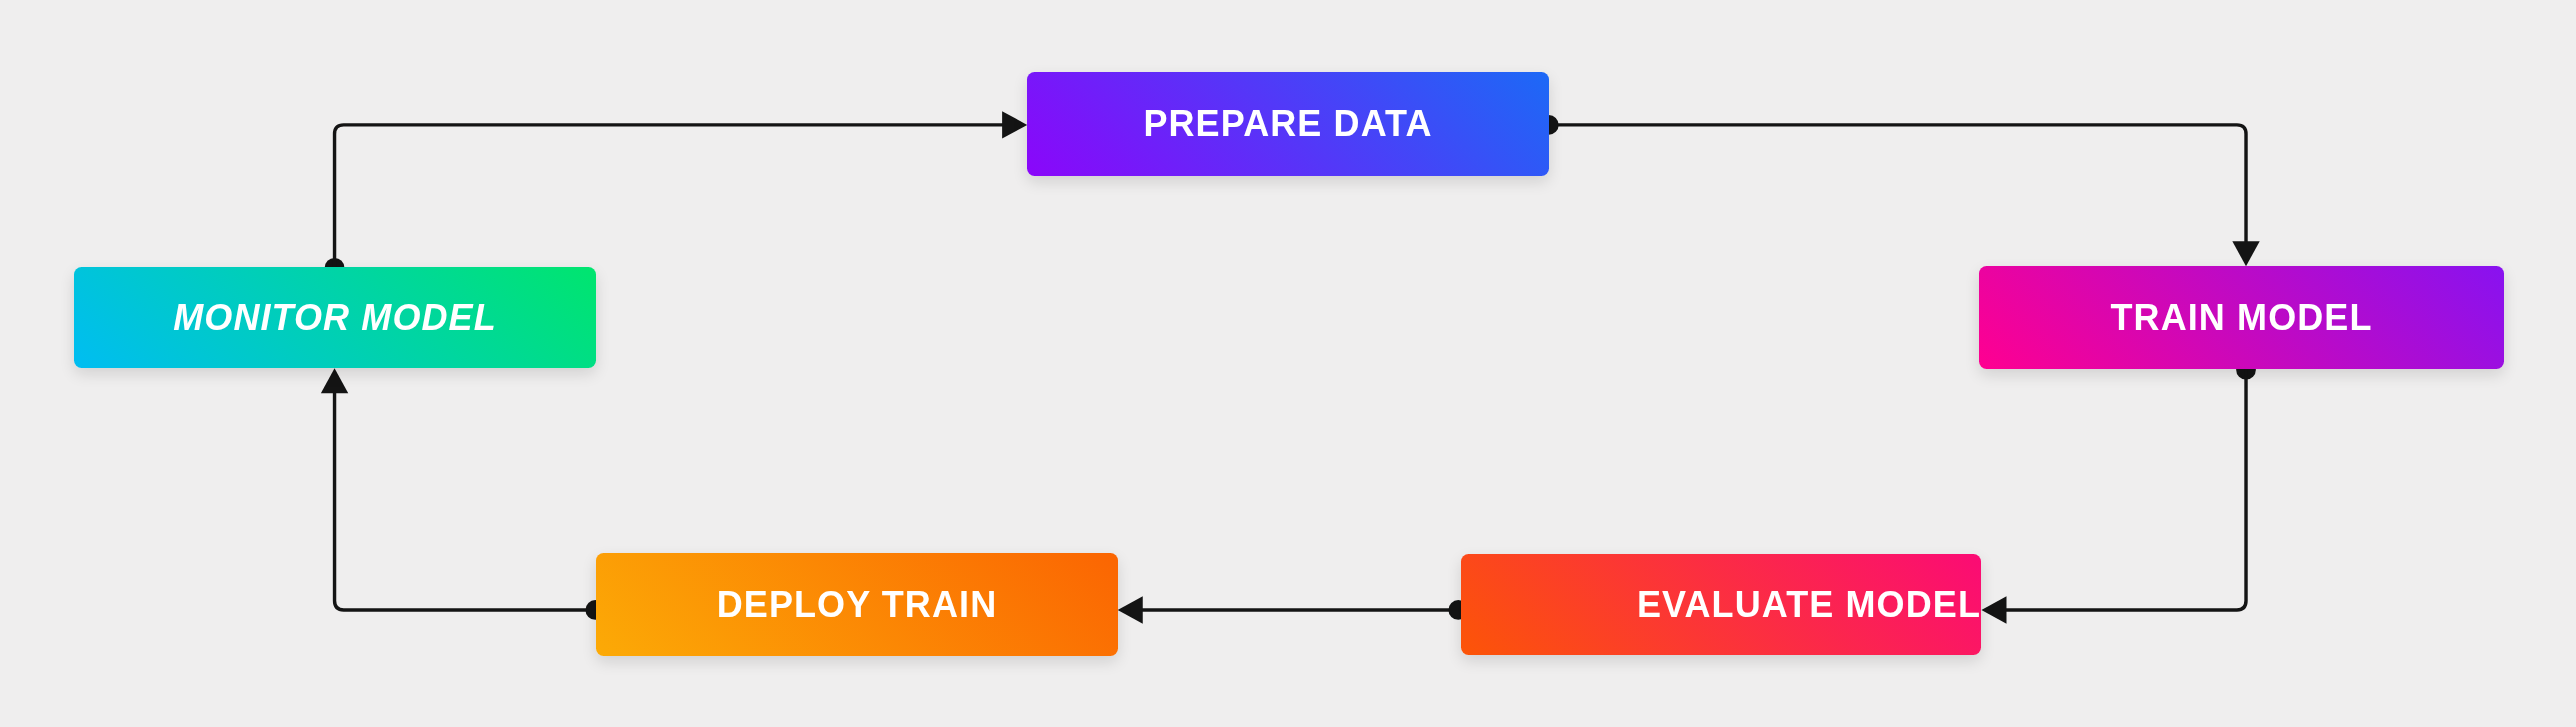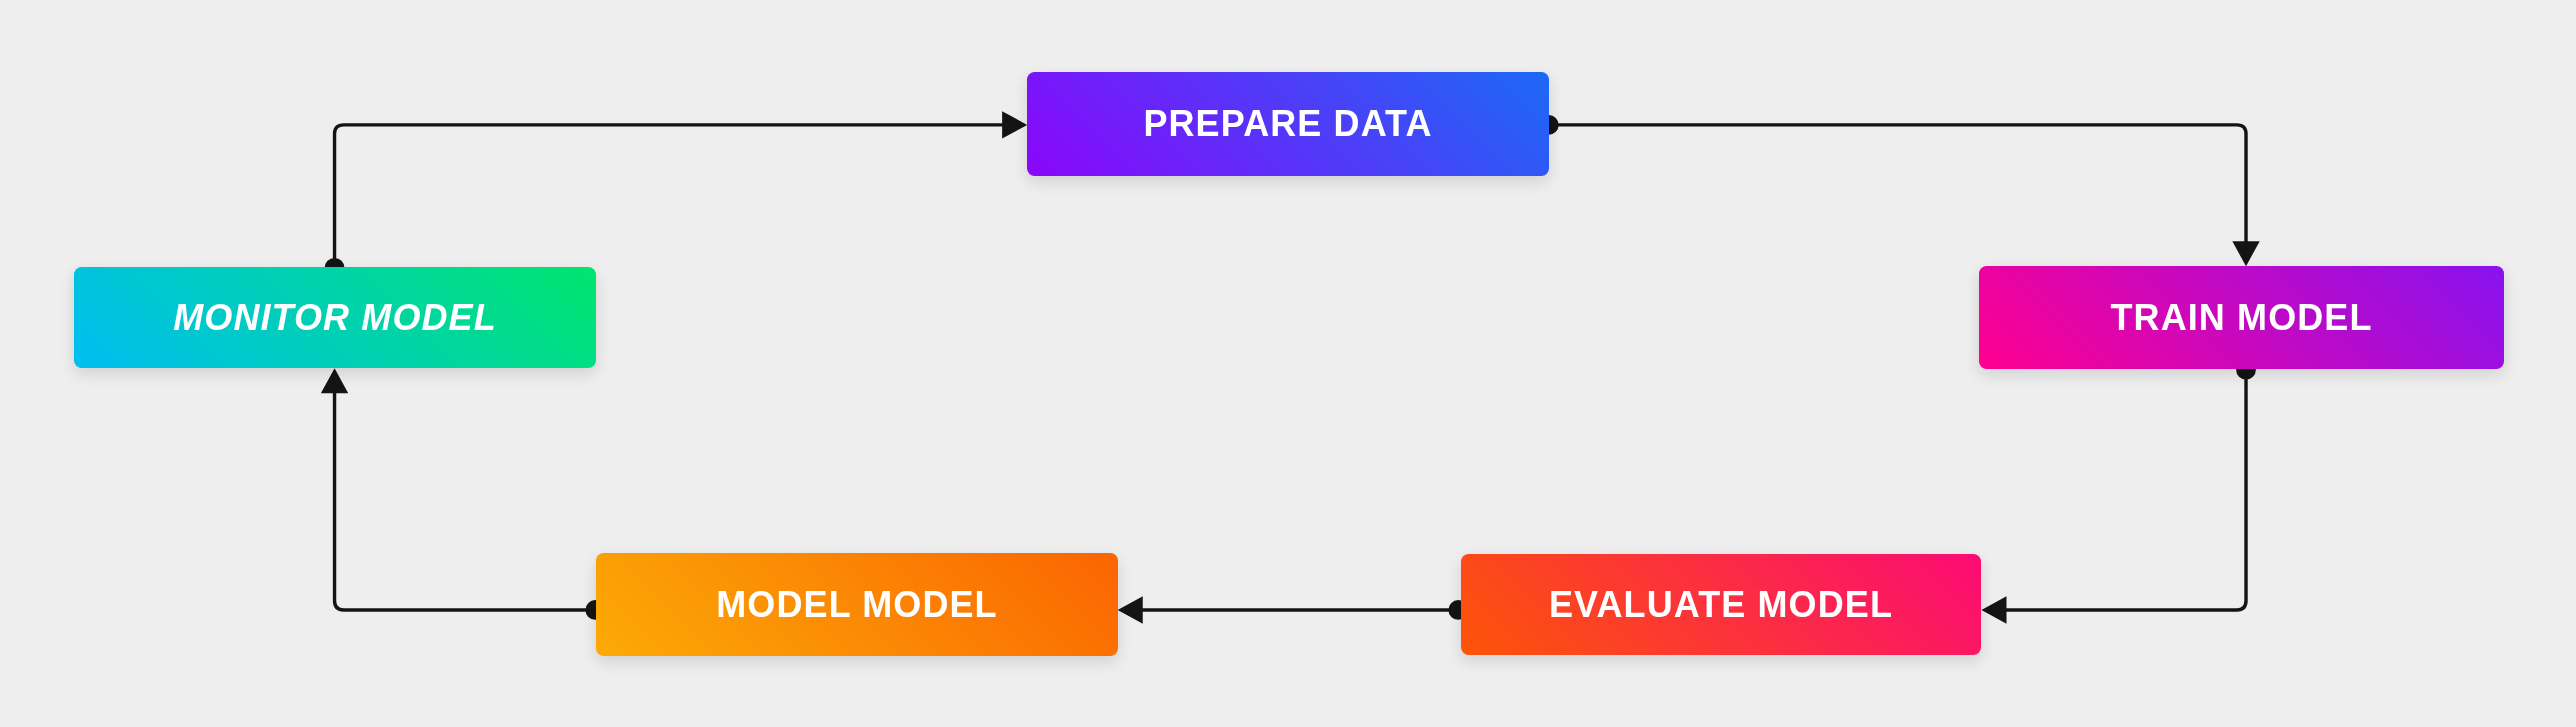--- a/index.html
+++ b/index.html
@@ -22,21 +22,21 @@
   }
   .node span{
     color:var(--text);
     font-size:36px;
     font-weight:700;
     letter-spacing:1.1px;
     white-space:nowrap;
   }
   #node-prepare  {left:1027px;top:72px; width:522px;height:104px;}
   #node-train    {left:1979px;top:266px;width:525px;height:103px;}
-  #node-evaluate {left:1461px;top:554px;width:520px;height:101px;}
+  #node-evaluate {left:1461px;top:554px;width:520px;height:101px;justify-content:flex-end;}
   #node-deploy   {left:596px; top:553px;width:522px;height:103px;}
   #node-monitor  {left:74px;  top:267px;width:522px;height:101px;}
 </style>
 </head>
 <body style="background: rgb(239, 238, 238);">
 
 <div class="stage">
 
   <svg class="connectors" viewBox="0 0 3388 957" xmlns="http://www.w3.org/2000/svg">
 
@@ -77,21 +77,21 @@
 
   <div class="node" id="node-train" style="background: linear-gradient(45deg, rgb(255, 0, 144), rgb(136, 18, 240));">
     <span>TRAIN MODEL</span>
   </div>
 
   <div class="node" id="node-evaluate" style="background: linear-gradient(45deg, rgb(252, 85, 7), rgb(251, 11, 117));">
     <span>EVALUATE MODEL</span>
   </div>
 
   <div class="node" id="node-deploy" style="background: linear-gradient(45deg, rgb(252, 170, 6), rgb(251, 101, 2));">
-    <span>MODEL MODEL</span>
+    <span>DEPLOY TRAIN</span>
   </div>
 
   <div class="node" id="node-monitor" style="background: linear-gradient(45deg, rgb(0, 189, 242), rgb(0, 229, 110)); font-style: italic;">
     <span>MONITOR MODEL</span>
   </div>
 
 </div>
 
 
 </body></html>

